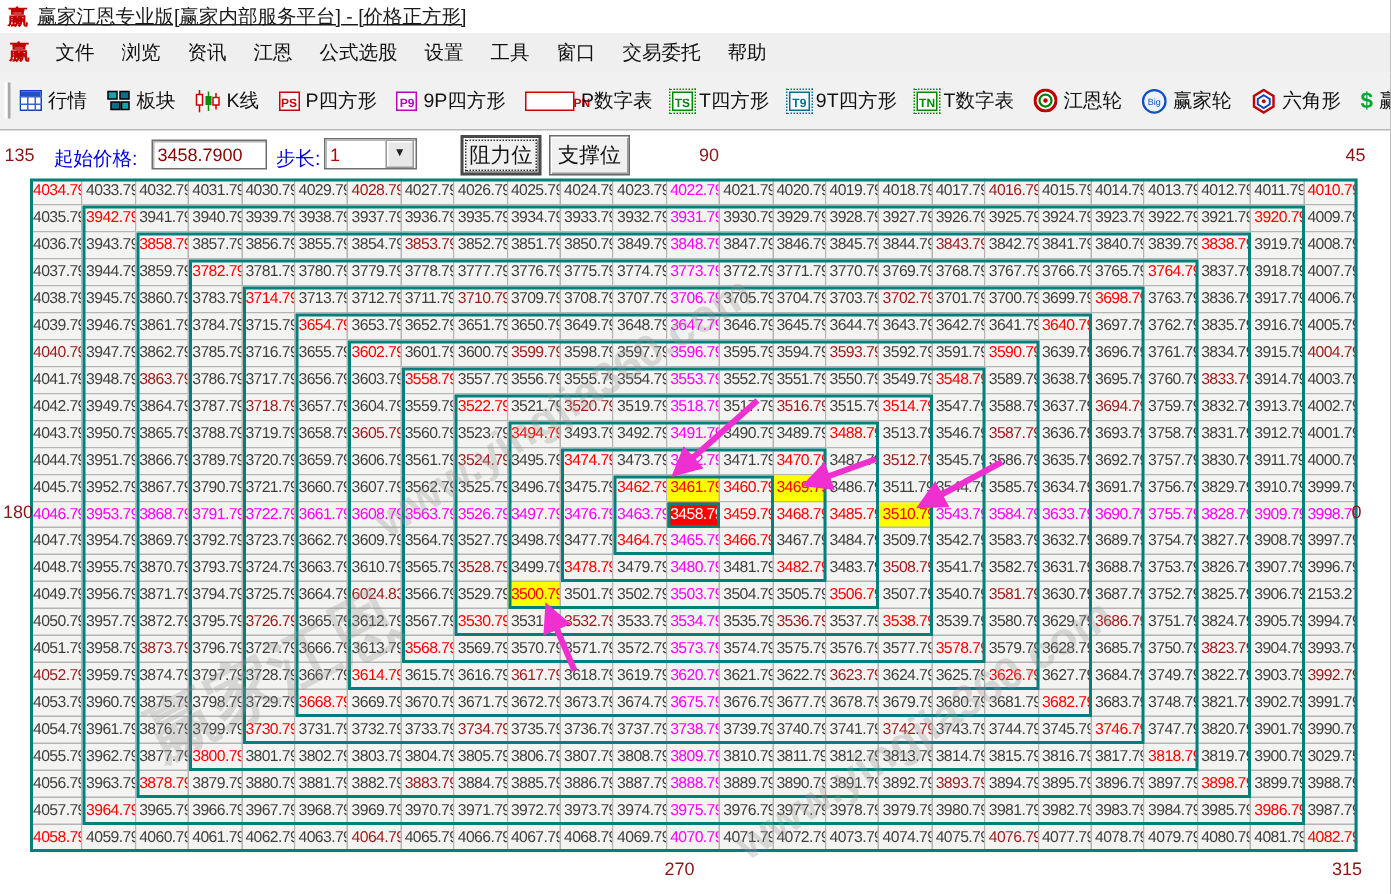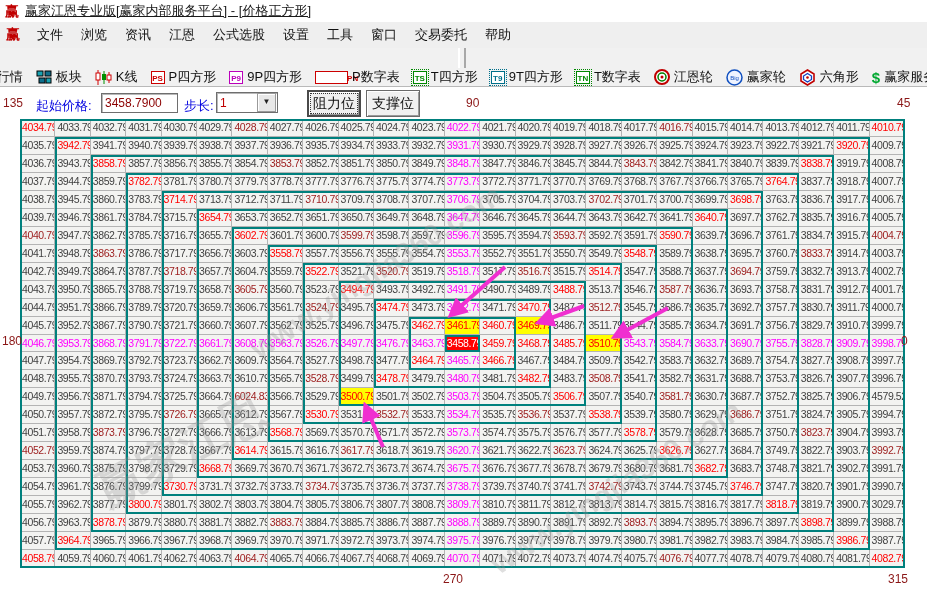--- a/index.html
+++ b/index.html
@@ -7,21 +7,21 @@
     font-family:"Liberation Sans","DejaVu Sans",sans-serif;-webkit-font-smoothing:antialiased;}
   
   .titlebar{position:absolute;left:0;top:0;width:100%;height:22px;background:#fff;display:flex;align-items:center;}
   .title-icon{color:#c00000;font-weight:bold;font-size:14px;margin:0 6px 0 5px;line-height:22px;}
   .title-text{font-size:13px;color:#1a1a1a;text-decoration:underline;}
   .menubar{position:absolute;left:0;top:22px;width:100%;height:26px;background:#efefef;
     border-bottom:1px solid #d6d6d6;display:flex;align-items:center;}
   .menu-icon{color:#c00000;font-weight:bold;font-size:14px;margin:0 8px 0 6px;}
   .menu-item{font-size:13px;color:#111;padding:0 9px;line-height:26px;cursor:default;}
   .toolbar{position:absolute;left:0;top:48px;width:100%;height:38px;background:#f1f1f1;
-    border-bottom:1px solid #b9b9b9;display:flex;align-items:center;flex-direction:column;}
+    border-bottom:1px solid #b9b9b9;display:flex;align-items:center;}
   .grip{width:4px;height:24px;margin:0 6px 0 3px;border-left:2px solid #fff;border-right:2px solid #a8a8a8;}
   .tb-item{display:flex;align-items:center;margin-right:13px;cursor:default;}
   .tb-item .lab{font-size:13px;color:#111;margin-left:4px;white-space:nowrap;}
   .badge{display:inline-block;width:14px;height:13px;line-height:13px;text-align:center;
     font-size:8px;font-weight:bold;background:#fff;box-sizing:border-box;}
   .badge.dashed{outline:1px dotted currentColor;outline-offset:1px;}
   
   .ctl-label{position:absolute;font-size:13px;color:#0000e0;}
   .ctl-input{position:absolute;box-sizing:border-box;height:20px;background:#fff;
     border:1px solid #6e6e6e;box-shadow:inset 1px 1px 0 #b8b8b8;font-size:12px;color:#8b0000;
@@ -591,21 +591,21 @@
         <div class="cell">3505.79</div>
         <div class="cell r">3506.79</div>
         <div class="cell">3507.79</div>
         <div class="cell">3540.79</div>
         <div class="cell dr">3581.79</div>
         <div class="cell">3630.79</div>
         <div class="cell">3687.79</div>
         <div class="cell">3752.79</div>
         <div class="cell">3825.79</div>
         <div class="cell">3906.79</div>
-        <div class="cell">4579.52</div>
+        <div class="cell">2153.27</div>
         <div class="cell">4050.79</div>
         <div class="cell">3957.79</div>
         <div class="cell">3872.79</div>
         <div class="cell">3795.79</div>
         <div class="cell dr">3726.79</div>
         <div class="cell">3665.79</div>
         <div class="cell">3612.79</div>
         <div class="cell">3567.79</div>
         <div class="cell r">3530.79</div>
         <div class="cell">3531.79</div>

